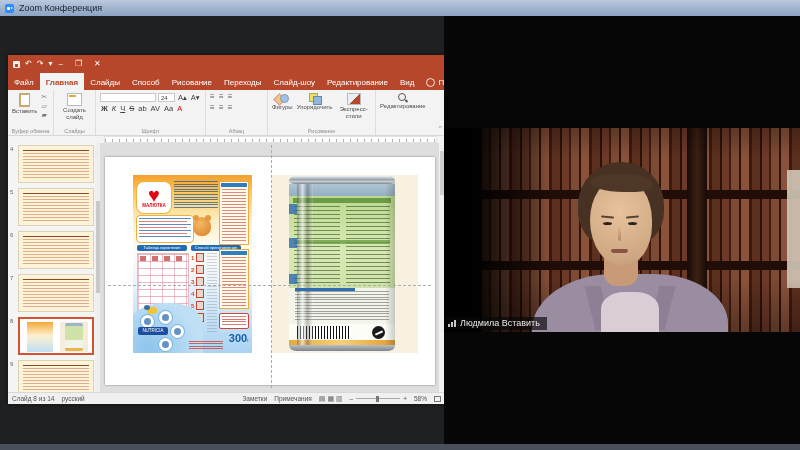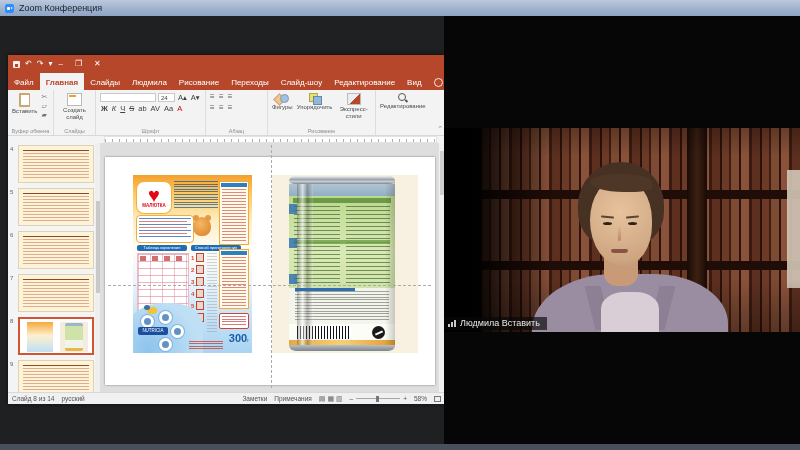--- a/index.html
+++ b/index.html
@@ -261,21 +261,21 @@
           <span>–</span>
           <span>❐</span>
           <span>✕</span>
         </div>
       </div>
 
       <div class="ppt-tabs">
         <span class="tab">Файл</span>
         <span class="tab active">Главная</span>
         <span class="tab">Слайды</span>
-        <span class="tab">Людмила</span>
+        <span class="tab">Способ</span>
         <span class="tab">Рисование</span>
         <span class="tab">Переходы</span>
         <span class="tab">Слайд-шоу</span>
         <span class="tab">Редактирование</span>
         <span class="tab">Вид</span>
         <span class="tab">
             <span class="dot-ico"></span>
             <span>Помощник</span>
           </span>
         <span class="tabs-spacer"></span>

